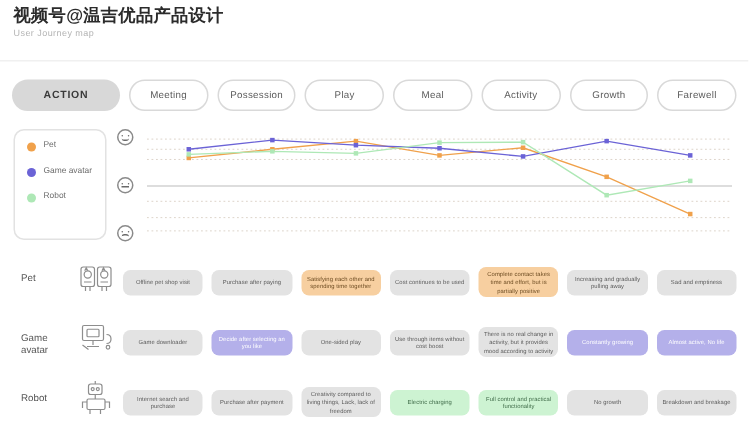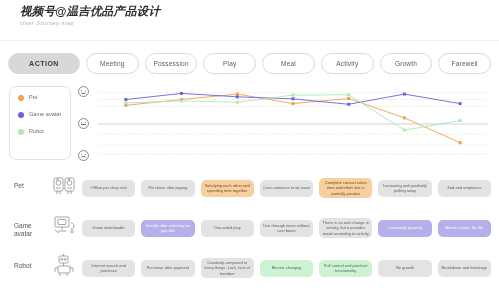--- a/index.html
+++ b/index.html
@@ -5,21 +5,21 @@
   * { box-sizing: border-box; margin: 0; padding: 0; }
   html, body {
     width: 499px; height: 298px;
     background: #ffffff;
     font-family: "Liberation Sans", "DejaVu Sans", sans-serif;
     overflow: hidden;
   }
   #root { position: relative; width: 499px; height: 298px; }
 
   
-  .header { position: absolute; left: 20px; top: 4px; font-style: italic; }
+  .header { position: absolute; left: 9px; top: 4px; }
   .header-title {
     font-size: 11.5px; font-weight: 700; color: #2b2b2b;
     letter-spacing: .2px; line-height: 14px; white-space: nowrap;
   }
   .header-sub {
     font-size: 6px; color: #b4b4b4; line-height: 9px;
     margin-top: 1px; letter-spacing: .3px;
   }
   .header-rule {
     position: absolute; left: 0; top: 40px; width: 499px; height: 1px;

